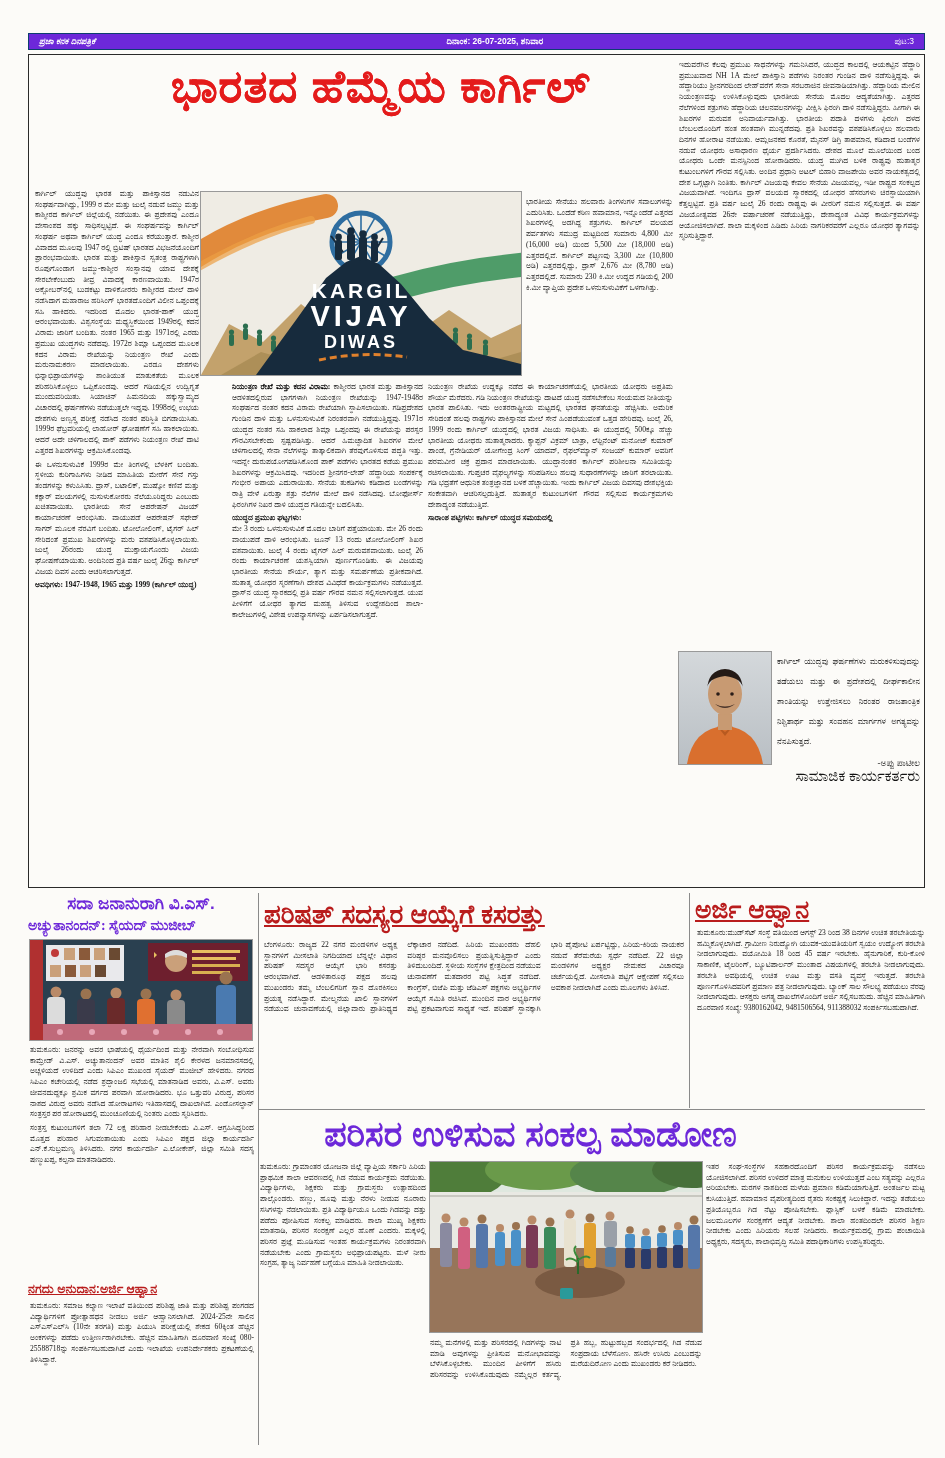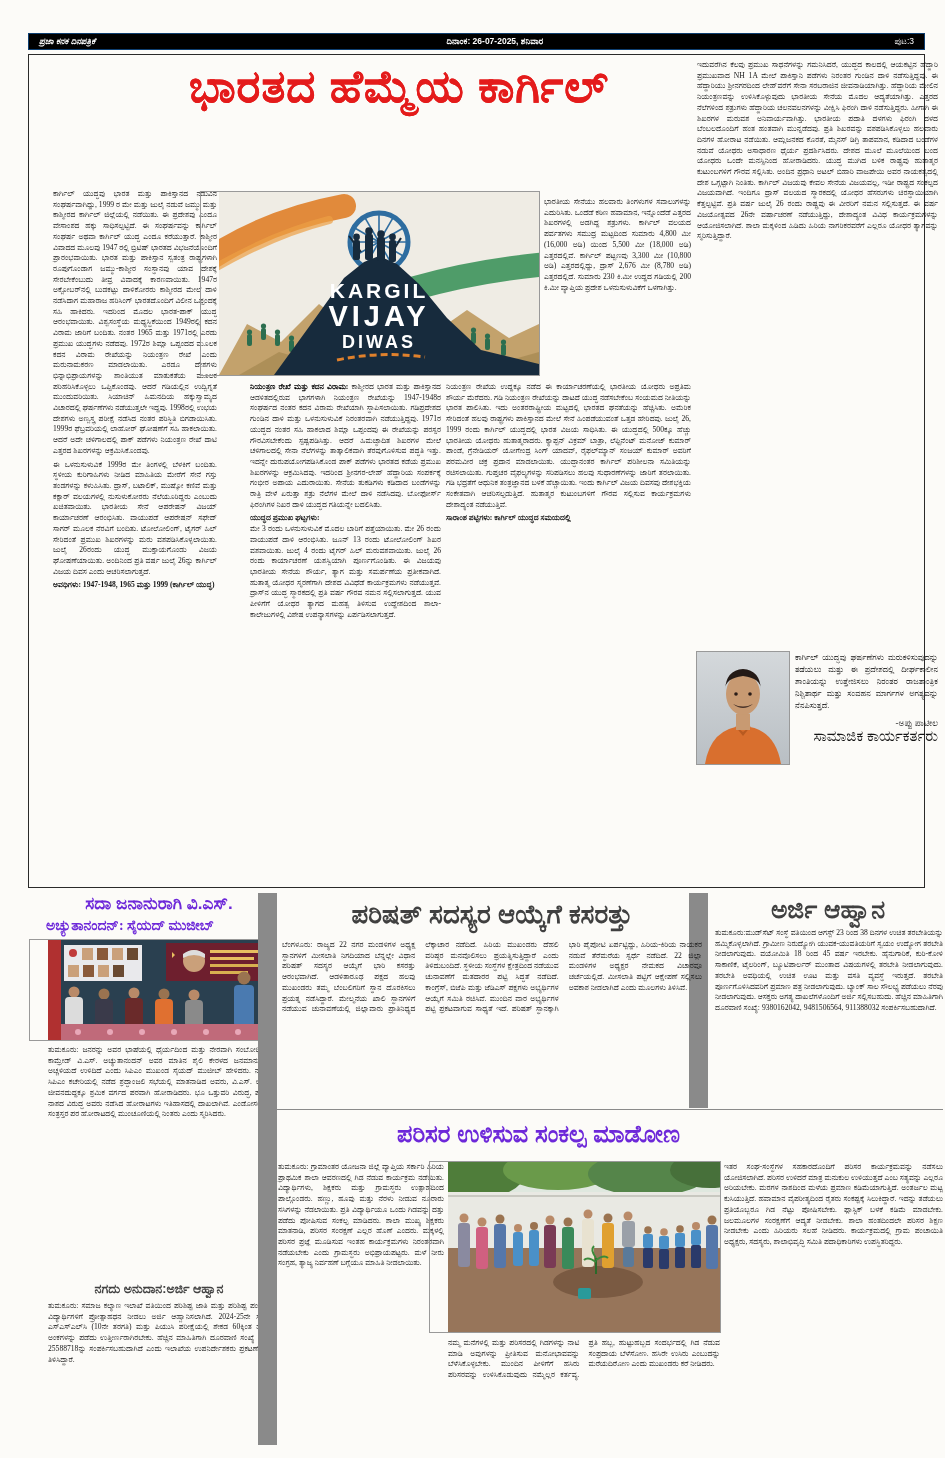--- a/index.html
+++ b/index.html
@@ -1,38 +1,38 @@
 <!DOCTYPE html>
 <html><head>
 <meta charset="utf-8">
 <style>
   html,body{margin:0;padding:0;background:#e8e8e4;}
   #paper{position:relative;width:945px;height:1458px;background:#fcfbf8;margin:0 auto;overflow:hidden;
          font-family:"Liberation Serif","DejaVu Serif",serif;}
-  .abs{position:absolute;padding-left:18px;}
+  .abs{position:absolute;}
   .bt{font:400 7.6px/10.7px "Liberation Serif","DejaVu Serif",serif;text-align:justify;color:#141414;overflow:hidden;}
   .bt b{font-weight:700;color:#000;}
   .blk{display:block;margin-top:3px;}
   .boldline{display:block;margin-top:3px;font-weight:700;}
   
-  #masthead{left:28px;top:33px;width:897px;height:17px;background:#000000;border:1px solid #0d3e70;
+  #masthead{left:28px;top:33px;width:897px;height:17px;background:#6d28d9;border:1px solid #0d3e70;
             color:#fff;display:flex;align-items:center;justify-content:space-between;padding:0 10px;box-sizing:border-box;
             font-family:"Liberation Sans","DejaVu Sans",sans-serif;font-size:8.5px;}
   #masthead .brand{font-style:italic;font-weight:700;}
   #masthead .date{font-weight:700;}
   
   #mainbox{left:28px;top:54px;width:897px;height:834px;border:1.6px solid #2a2a2a;box-sizing:border-box;}
   .main-headline{left:34px;width:636px;text-align:center;color:#e41b1b;font-weight:700;
                  font-family:"Liberation Sans","DejaVu Sans",sans-serif;font-size:45px;line-height:60px;letter-spacing:1px;
                  text-shadow:0 0 0 #e41b1b;white-space:nowrap;}
   .vline{background:#8a8a8a;width:1px;}
   .hline{background:#8a8a8a;height:1px;}
   .sec-h1-red{color:#6d28d9;font-weight:700;text-align:center;font-family:"Liberation Sans","DejaVu Sans",sans-serif;}
   .sec-h1-blue{color:#6d28d9;font-weight:700;font-family:Liberation Serif, serif;}
-  .sec-h1-black{color:#404040;font-weight:700;text-align:center;font-family:"Liberation Sans","DejaVu Sans",sans-serif;}
+  .sec-h1-black{color:#b91c1c;font-weight:700;text-align:left;font-family:"Liberation Sans","DejaVu Sans",sans-serif;text-decoration:underline;}
   .sign{display:block;text-align:right;font-weight:400;margin-top:6px;}
   .cols3{column-count:3;column-gap:10px;}
   .cols2{column-count:2;column-gap:9px;}
   svg{display:block;}
   .photo-frame{outline:1px solid #999;}
 </style>
 </head>
 <body>
 
 <div id="paper">
@@ -144,21 +144,21 @@
             <path d="M38,74 L46,84 L54,74 L46,80 Z" fill="#b85a20"></path>
             <rect x="39" y="62" width="14" height="16" fill="#c89a72"></rect>
             <ellipse cx="46" cy="42" rx="17" ry="21" fill="#c89a72"></ellipse>
             <path d="M28,38 Q29,18 46,17 Q63,18 64,38 Q64,26 46,24 Q28,26 28,38 Z" fill="#241a16"></path>
             <path d="M36,52 Q46,57 56,52 Q46,60 36,52 Z" fill="#4a342a"></path>
             <circle cx="39" cy="42" r="1.8" fill="#2a1d18"></circle>
             <circle cx="53" cy="42" r="1.8" fill="#2a1d18"></circle>
           </svg>
         </div>
         <div style="flex:1;padding-left:6px;">
-          <div class="bt" style="font-size:8.2px;line-height:12px;">ಕಾರ್ಗಿಲ್ ಯುದ್ಧವು ಘರ್ಷಣೆಗಳು ಮರುಕಳಿಸುವುದನ್ನು ತಡೆಯಲು ಮತ್ತು ಈ ಪ್ರದೇಶದಲ್ಲಿ ದೀರ್ಘಕಾಲೀನ ಶಾಂತಿಯನ್ನು ಉತ್ತೇಜಿಸಲು ನಿರಂತರ ರಾಜತಾಂತ್ರಿಕ ನಿಶ್ಚಿತಾರ್ಥ ಮತ್ತು ಸಂವಹನ ಮಾರ್ಗಗಳ ಅಗತ್ಯವನ್ನು ನೆನಪಿಸುತ್ತದೆ.</div>
+          <div class="bt" style="font-size:8.2px;line-height:20px;">ಕಾರ್ಗಿಲ್ ಯುದ್ಧವು ಘರ್ಷಣೆಗಳು ಮರುಕಳಿಸುವುದನ್ನು ತಡೆಯಲು ಮತ್ತು ಈ ಪ್ರದೇಶದಲ್ಲಿ ದೀರ್ಘಕಾಲೀನ ಶಾಂತಿಯನ್ನು ಉತ್ತೇಜಿಸಲು ನಿರಂತರ ರಾಜತಾಂತ್ರಿಕ ನಿಶ್ಚಿತಾರ್ಥ ಮತ್ತು ಸಂವಹನ ಮಾರ್ಗಗಳ ಅಗತ್ಯವನ್ನು ನೆನಪಿಸುತ್ತದೆ.</div>
           <span class="sign bt" style="font-size:9px;">-ಅಪ್ಪು ಪಾಟೀಲ</span>
           <span class="sign bt" style="font-size:15px;margin-top:2px;">ಸಾಮಾಜಿಕ ಕಾರ್ಯಕರ್ತರು</span>
         </div>
       </div>
     </div>
   </div>
 
   <div class="abs sec-h1-red" style="left:28px;top:893px;width:226px;font-size:17px;line-height:22px;">ಸದಾ ಜನಾನುರಾಗಿ ವಿ.ಎಸ್.</div>
   <div class="abs sec-h1-blue" style="left:28px;top:916px;width:226px;font-size:14px;line-height:19px;">ಅಚ್ಯುತಾನಂದನ್: ಸೈಯದ್ ಮುಜೀಬ್</div>
 
@@ -211,36 +211,37 @@
           <circle cx="94" cy="92" r="3"></circle>
         <circle cx="126" cy="92" r="3"></circle>
           <circle cx="158" cy="92" r="3"></circle>
           <circle cx="190" cy="92" r="3"></circle>
       </g>
     </svg>
   </div>
 
   <div class="abs bt" style="left:30px;top:1045px;width:224px;height:232px;">
     <span>ತುಮಕೂರು: ಜನರನ್ನು ಅವರ ಭಾಷೆಯಲ್ಲಿ ಧೈರ್ಯದಿಂದ ಮತ್ತು ನೇರವಾಗಿ ಸಂಬೋಧಿಸುವ ಕಾಮ್ರೇಡ್ ವಿ.ಎಸ್. ಅಚ್ಯುತಾನಂದನ್ ಅವರ ಮಾತಿನ ಶೈಲಿ ಕೇರಳದ ಜನಮಾನಸದಲ್ಲಿ ಅಚ್ಚಳಿಯದೆ ಉಳಿದಿದೆ ಎಂದು ಸಿಪಿಎಂ ಮುಖಂಡ ಸೈಯದ್ ಮುಜೀಬ್ ಹೇಳಿದರು. ನಗರದ ಸಿಪಿಎಂ ಕಚೇರಿಯಲ್ಲಿ ನಡೆದ ಶ್ರದ್ಧಾಂಜಲಿ ಸಭೆಯಲ್ಲಿ ಮಾತನಾಡಿದ ಅವರು, ವಿ.ಎಸ್. ಅವರು ಜೀವನದುದ್ದಕ್ಕೂ ಶ್ರಮಿಕ ವರ್ಗದ ಪರವಾಗಿ ಹೋರಾಡಿದರು. ಭೂ ಒತ್ತುವರಿ ವಿರುದ್ಧ, ಪರಿಸರ ನಾಶದ ವಿರುದ್ಧ ಅವರು ನಡೆಸಿದ ಹೋರಾಟಗಳು ಇತಿಹಾಸದಲ್ಲಿ ದಾಖಲಾಗಿವೆ. ಎಂಡೋಸಲ್ಫಾನ್ ಸಂತ್ರಸ್ತರ ಪರ ಹೋರಾಟದಲ್ಲಿ ಮುಂಚೂಣಿಯಲ್ಲಿ ನಿಂತರು ಎಂದು ಸ್ಮರಿಸಿದರು.</span>
+    <span class="blk">ಸಂತ್ರಸ್ತ ಕುಟುಂಬಗಳಿಗೆ ತಲಾ 72 ಲಕ್ಷ ಪರಿಹಾರ ನೀಡಬೇಕೆಂದು ವಿ.ಎಸ್. ಆಗ್ರಹಿಸಿದ್ದರಿಂದ ಮೊತ್ತದ ಪರಿಹಾರ ಸಿಗುವಂತಾಯಿತು ಎಂದು ಸಿಪಿಎಂ ಪಕ್ಷದ ಜಿಲ್ಲಾ ಕಾರ್ಯದರ್ಶಿ ಎನ್.ಕೆ.ಸುಬ್ರಮಣ್ಯ ತಿಳಿಸಿದರು. ನಗರ ಕಾರ್ಯದರ್ಶಿ ಎ.ಲೋಕೇಶ್, ಜಿಲ್ಲಾ ಸಮಿತಿ ಸದಸ್ಯ ಷಣ್ಮುಖಪ್ಪ, ಕಲ್ಪನಾ ಮಾತನಾಡಿದರು.</span>
   </div>
 
   <div class="abs sec-h1-black" style="left:28px;top:1281px;width:226px;font-size:12.5px;line-height:17px;">ನಗದು ಅನುದಾನ:ಅರ್ಜಿ ಆಹ್ವಾನ</div>
   <div class="abs bt" style="left:30px;top:1301px;width:224px;height:142px;">ತುಮಕೂರು: ಸಮಾಜ ಕಲ್ಯಾಣ ಇಲಾಖೆ ವತಿಯಿಂದ ಪರಿಶಿಷ್ಟ ಜಾತಿ ಮತ್ತು ಪರಿಶಿಷ್ಟ ಪಂಗಡದ ವಿದ್ಯಾರ್ಥಿಗಳಿಗೆ ಪ್ರೋತ್ಸಾಹಧನ ನೀಡಲು ಅರ್ಜಿ ಆಹ್ವಾನಿಸಲಾಗಿದೆ. 2024-25ನೇ ಸಾಲಿನ ಎಸ್‌ಎಸ್‌ಎಲ್‌ಸಿ (10ನೇ ತರಗತಿ) ಮತ್ತು ಪಿಯುಸಿ ಪರೀಕ್ಷೆಯಲ್ಲಿ ಶೇಕಡ 60ಕ್ಕಿಂತ ಹೆಚ್ಚಿನ ಅಂಕಗಳನ್ನು ಪಡೆದು ಉತ್ತೀರ್ಣರಾಗಿರಬೇಕು. ಹೆಚ್ಚಿನ ಮಾಹಿತಿಗಾಗಿ ದೂರವಾಣಿ ಸಂಖ್ಯೆ 080-25588718ನ್ನು ಸಂಪರ್ಕಿಸಬಹುದಾಗಿದೆ ಎಂದು ಇಲಾಖೆಯ ಉಪನಿರ್ದೇಶಕರು ಪ್ರಕಟಣೆಯಲ್ಲಿ ತಿಳಿಸಿದ್ದಾರೆ.</div>
 
   <div class="abs vline" style="left:258px;top:893px;height:552px;"></div>
   <div class="abs vline" style="left:689px;top:893px;height:215px;"></div>
   <div class="abs hline" style="left:258px;top:1109px;width:667px;"></div>
 
   <div class="abs sec-h1-black" style="left:264px;top:896px;width:420px;font-size:26px;line-height:36px;">ಪರಿಷತ್ ಸದಸ್ಯರ ಆಯ್ಕೆಗೆ ಕಸರತ್ತು</div>
   <div class="abs bt cols3" style="left:264px;top:940px;width:420px;height:164px;">ಬೆಂಗಳೂರು: ರಾಜ್ಯದ 22 ನಗರ ಮಂಡಳಿಗಳ ಅಧ್ಯಕ್ಷ ಸ್ಥಾನಗಳಿಗೆ ಮೀಸಲಾತಿ ನಿಗದಿಯಾದ ಬೆನ್ನಲ್ಲೇ ವಿಧಾನ ಪರಿಷತ್ ಸದಸ್ಯರ ಆಯ್ಕೆಗೆ ಭಾರಿ ಕಸರತ್ತು ಆರಂಭವಾಗಿದೆ. ಆಡಳಿತಾರೂಢ ಪಕ್ಷದ ಹಲವು ಮುಖಂಡರು ತಮ್ಮ ಬೆಂಬಲಿಗರಿಗೆ ಸ್ಥಾನ ದೊರಕಿಸಲು ಪ್ರಯತ್ನ ನಡೆಸಿದ್ದಾರೆ. ಮೇಲ್ಮನೆಯ ಖಾಲಿ ಸ್ಥಾನಗಳಿಗೆ ನಡೆಯುವ ಚುನಾವಣೆಯಲ್ಲಿ ಜಿಲ್ಲಾವಾರು ಪ್ರಾತಿನಿಧ್ಯದ ಲೆಕ್ಕಾಚಾರ ನಡೆದಿದೆ. ಹಿರಿಯ ಮುಖಂಡರು ದೆಹಲಿ ವರಿಷ್ಠರ ಮನವೊಲಿಸಲು ಪ್ರಯತ್ನಿಸುತ್ತಿದ್ದಾರೆ ಎಂದು ತಿಳಿದುಬಂದಿದೆ. ಸ್ಥಳೀಯ ಸಂಸ್ಥೆಗಳ ಕ್ಷೇತ್ರದಿಂದ ನಡೆಯುವ ಚುನಾವಣೆಗೆ ಮತದಾರರ ಪಟ್ಟಿ ಸಿದ್ಧತೆ ನಡೆದಿದೆ. ಕಾಂಗ್ರೆಸ್, ಬಿಜೆಪಿ ಮತ್ತು ಜೆಡಿಎಸ್ ಪಕ್ಷಗಳು ಅಭ್ಯರ್ಥಿಗಳ ಆಯ್ಕೆಗೆ ಸಮಿತಿ ರಚಿಸಿವೆ. ಮುಂದಿನ ವಾರ ಅಭ್ಯರ್ಥಿಗಳ ಪಟ್ಟಿ ಪ್ರಕಟವಾಗುವ ಸಾಧ್ಯತೆ ಇದೆ. ಪರಿಷತ್ ಸ್ಥಾನಕ್ಕಾಗಿ ಭಾರಿ ಪೈಪೋಟಿ ಏರ್ಪಟ್ಟಿದ್ದು, ಹಿರಿಯ-ಕಿರಿಯ ನಾಯಕರ ನಡುವೆ ತೆರೆಮರೆಯ ಸ್ಪರ್ಧೆ ನಡೆದಿದೆ. 22 ಜಿಲ್ಲಾ ಮಂಡಳಿಗಳ ಅಧ್ಯಕ್ಷರ ನೇಮಕದ ವಿಚಾರವೂ ಚರ್ಚೆಯಲ್ಲಿದೆ. ಮೀಸಲಾತಿ ಪಟ್ಟಿಗೆ ಆಕ್ಷೇಪಣೆ ಸಲ್ಲಿಸಲು ಅವಕಾಶ ನೀಡಲಾಗಿದೆ ಎಂದು ಮೂಲಗಳು ತಿಳಿಸಿವೆ.</div>
 
   <div class="abs sec-h1-black" style="left:695px;top:895px;width:230px;font-size:25px;line-height:28px;">ಅರ್ಜಿ ಆಹ್ವಾನ</div>
   <div class="abs bt" style="left:697px;top:928px;width:228px;height:178px;">ತುಮಕೂರು:ಮುಡ್‌ಸೆಟ್ ಸಂಸ್ಥೆ ವತಿಯಿಂದ ಆಗಸ್ಟ್ 23 ರಿಂದ 38 ದಿನಗಳ ಉಚಿತ ತರಬೇತಿಯನ್ನು ಹಮ್ಮಿಕೊಳ್ಳಲಾಗಿದೆ. ಗ್ರಾಮೀಣ ನಿರುದ್ಯೋಗಿ ಯುವಕ-ಯುವತಿಯರಿಗೆ ಸ್ವಯಂ ಉದ್ಯೋಗ ತರಬೇತಿ ನೀಡಲಾಗುವುದು. ವಯೋಮಿತಿ 18 ರಿಂದ 45 ವರ್ಷ ಇರಬೇಕು. ಹೈನುಗಾರಿಕೆ, ಕುರಿ-ಕೋಳಿ ಸಾಕಾಣಿಕೆ, ಟೈಲರಿಂಗ್, ಬ್ಯೂಟಿಪಾರ್ಲರ್ ಮುಂತಾದ ವಿಷಯಗಳಲ್ಲಿ ತರಬೇತಿ ನೀಡಲಾಗುವುದು. ತರಬೇತಿ ಅವಧಿಯಲ್ಲಿ ಉಚಿತ ಊಟ ಮತ್ತು ವಸತಿ ವ್ಯವಸ್ಥೆ ಇರುತ್ತದೆ. ತರಬೇತಿ ಪೂರ್ಣಗೊಳಿಸಿದವರಿಗೆ ಪ್ರಮಾಣ ಪತ್ರ ನೀಡಲಾಗುವುದು. ಬ್ಯಾಂಕ್ ಸಾಲ ಸೌಲಭ್ಯ ಪಡೆಯಲು ನೆರವು ನೀಡಲಾಗುವುದು. ಆಸಕ್ತರು ಅಗತ್ಯ ದಾಖಲೆಗಳೊಂದಿಗೆ ಅರ್ಜಿ ಸಲ್ಲಿಸಬಹುದು. ಹೆಚ್ಚಿನ ಮಾಹಿತಿಗಾಗಿ ದೂರವಾಣಿ ಸಂಖ್ಯೆ: 9380162042, 9481506564, 911388032 ಸಂಪರ್ಕಿಸಬಹುದಾಗಿದೆ.</div>
 
-  <div class="abs sec-h1-red" style="left:248px;top:1113px;width:545px;font-size:24px;line-height:42px;">ಪರಿಸರ ಉಳಿಸುವ ಸಂಕಲ್ಪ ಮಾಡೋಣ</div>
+  <div class="abs sec-h1-red" style="left:258px;top:1113px;width:545px;font-size:35px;line-height:42px;">ಪರಿಸರ ಉಳಿಸುವ ಸಂಕಲ್ಪ ಮಾಡೋಣ</div>
 
   <div class="abs bt" style="left:260px;top:1162px;width:166px;height:283px;">ತುಮಕೂರು: ಗ್ರಾಮಾಂತರ ಯೋಜನಾ ಜಿಲ್ಲೆ ವ್ಯಾಪ್ತಿಯ ಸರ್ಕಾರಿ ಹಿರಿಯ ಪ್ರಾಥಮಿಕ ಶಾಲಾ ಆವರಣದಲ್ಲಿ ಗಿಡ ನೆಡುವ ಕಾರ್ಯಕ್ರಮ ನಡೆಯಿತು. ವಿದ್ಯಾರ್ಥಿಗಳು, ಶಿಕ್ಷಕರು ಮತ್ತು ಗ್ರಾಮಸ್ಥರು ಉತ್ಸಾಹದಿಂದ ಪಾಲ್ಗೊಂಡರು. ಹಣ್ಣು, ಹೂವು ಮತ್ತು ನೆರಳು ನೀಡುವ ನೂರಾರು ಸಸಿಗಳನ್ನು ನೆಡಲಾಯಿತು. ಪ್ರತಿ ವಿದ್ಯಾರ್ಥಿಯೂ ಒಂದು ಗಿಡವನ್ನು ದತ್ತು ಪಡೆದು ಪೋಷಿಸುವ ಸಂಕಲ್ಪ ಮಾಡಿದರು. ಶಾಲಾ ಮುಖ್ಯ ಶಿಕ್ಷಕರು ಮಾತನಾಡಿ, ಪರಿಸರ ಸಂರಕ್ಷಣೆ ಎಲ್ಲರ ಹೊಣೆ ಎಂದರು. ಮಕ್ಕಳಲ್ಲಿ ಪರಿಸರ ಪ್ರಜ್ಞೆ ಮೂಡಿಸುವ ಇಂತಹ ಕಾರ್ಯಕ್ರಮಗಳು ನಿರಂತರವಾಗಿ ನಡೆಯಬೇಕು ಎಂದು ಗ್ರಾಮಸ್ಥರು ಅಭಿಪ್ರಾಯಪಟ್ಟರು. ಮಳೆ ನೀರು ಸಂಗ್ರಹ, ತ್ಯಾಜ್ಯ ನಿರ್ವಹಣೆ ಬಗ್ಗೆಯೂ ಮಾಹಿತಿ ನೀಡಲಾಯಿತು.</div>
 
   <div class="abs photo-frame" style="left:430px;top:1162px;width:272px;height:170px;">
     <svg width="272" height="170" viewBox="0 0 272 170">
       <rect width="272" height="170" fill="#dfe8df"></rect>
       <g>
         <ellipse cx="30" cy="14" rx="45" ry="22" fill="#4f7d3a"></ellipse>
         <ellipse cx="110" cy="8" rx="55" ry="20" fill="#6a9a4a"></ellipse>
         <ellipse cx="200" cy="12" rx="60" ry="22" fill="#55854a"></ellipse>

